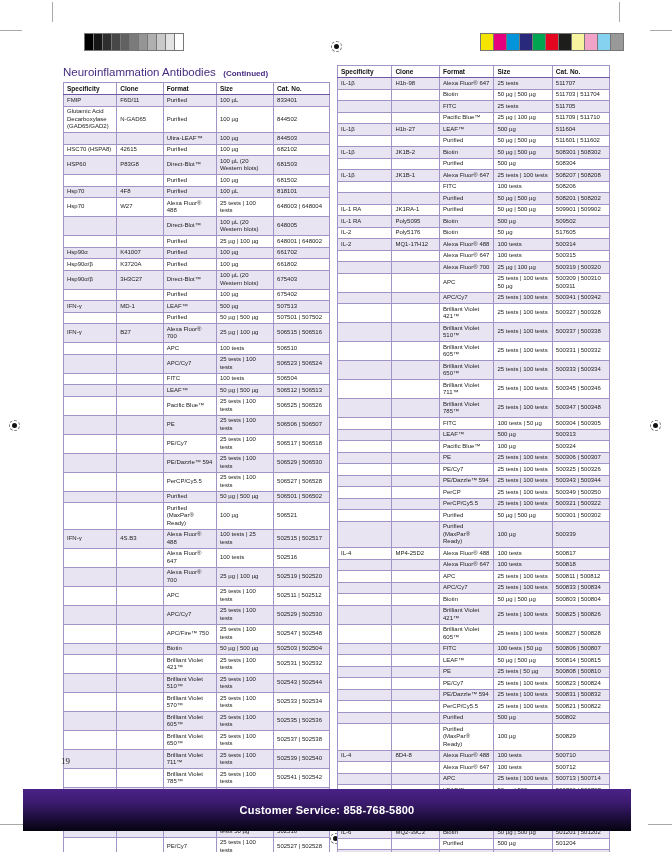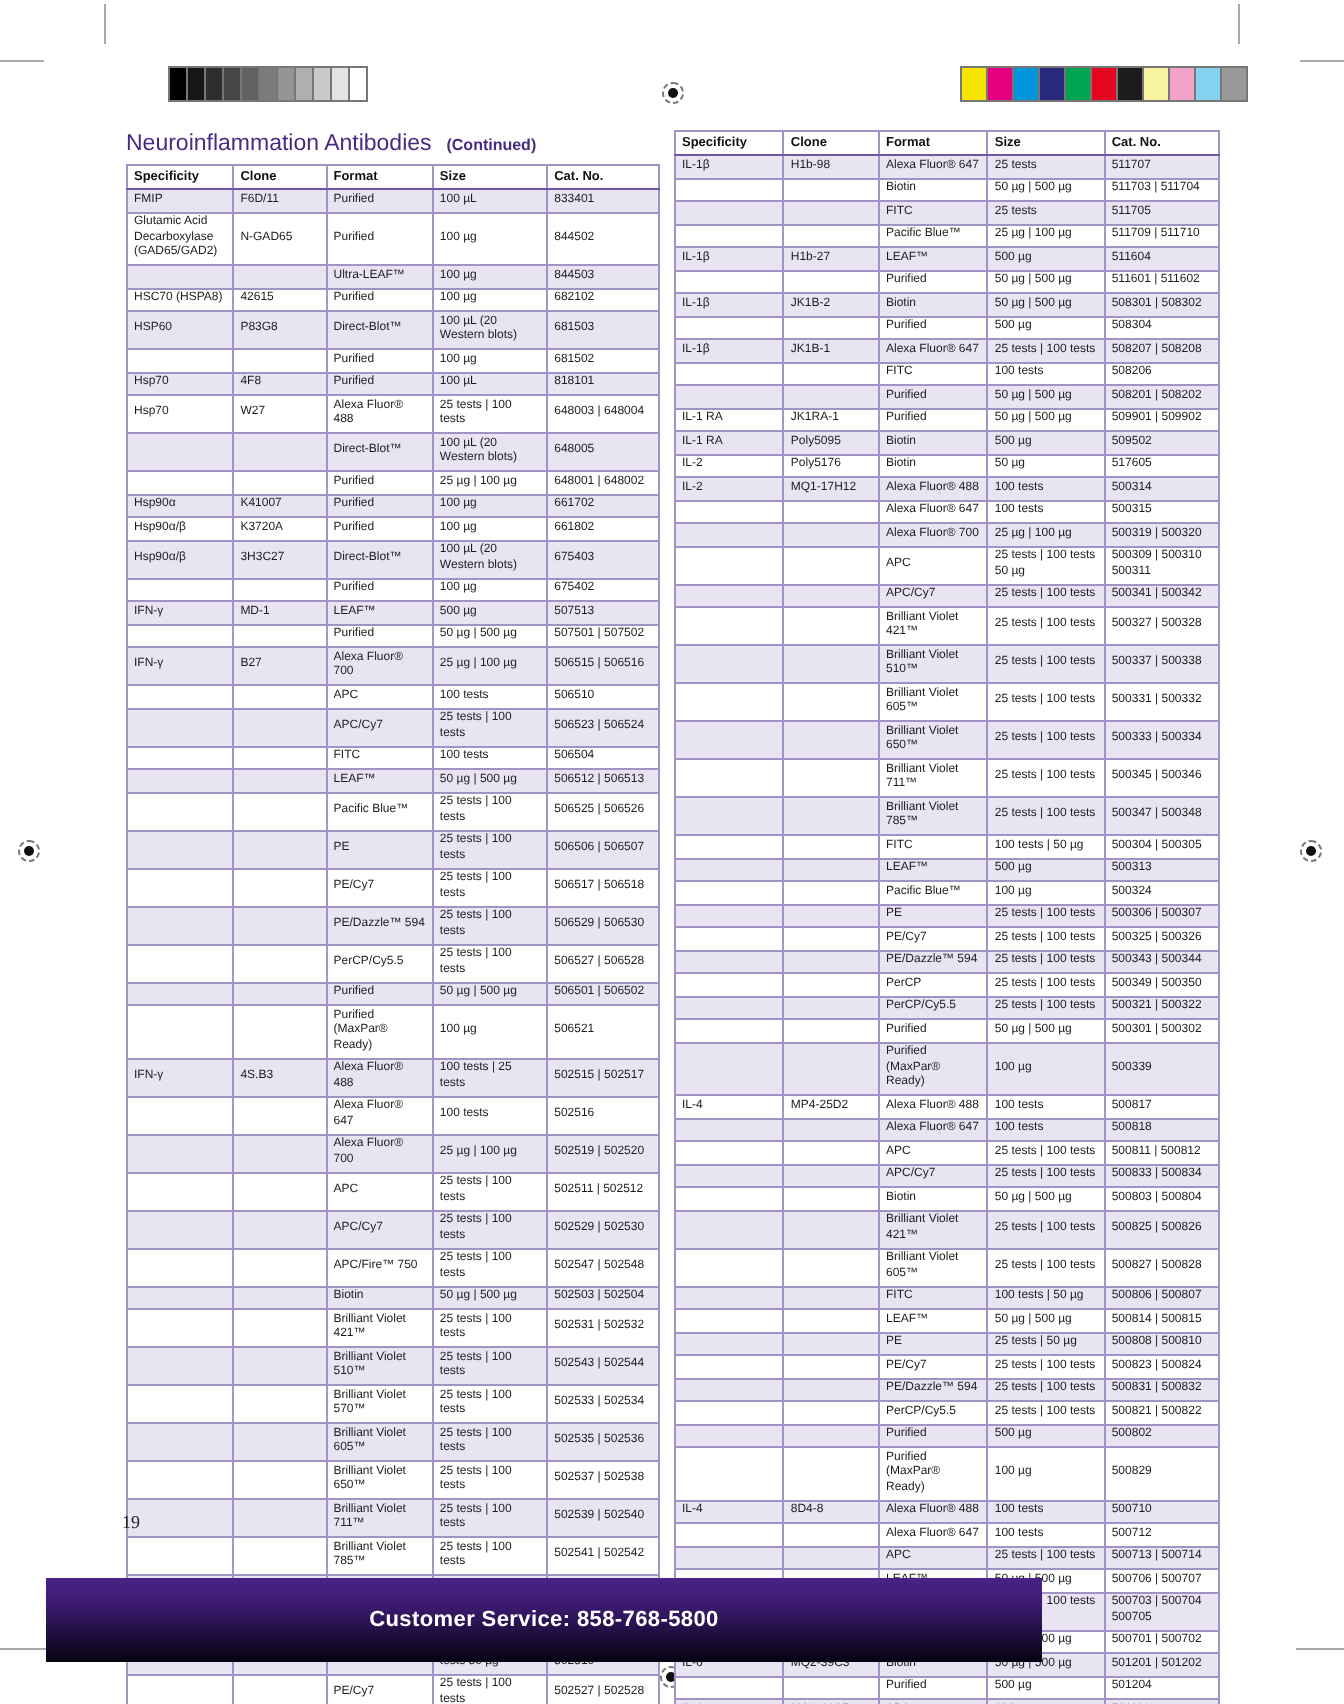--- a/index.html
+++ b/index.html
@@ -26,21 +26,21 @@
   .tbl-right { left:337px; top:65px; width:273px; }
   .tbl, .tbl th, .tbl td { border:1px solid #a293c7; }
   .tbl { border:1.5px solid #8a76b5; }
   .tbl th { font-size:6.5px; font-weight:bold; color:#111; text-align:left; padding:2px 3px; background:#fff; border-bottom:1.5px solid #6f58a3; }
   .tbl td { font-size:6px; line-height:1.25; color:#1c1c1c; padding:1.5px 3px; vertical-align:middle; word-wrap:break-word; }
   .tbl tr.alt { background:#e9e4f2; }
   .tbl tr.grp td { border-top:1.2px solid #7a63ab; }
 
   
   .page-number { position:absolute; left:61px; top:756px; font-family:"Liberation Serif", serif; font-size:9px; color:#222; }
-  .footer-bar { position:absolute; left:23px; top:789px; width:498px; height:42px;
+  .footer-bar { position:absolute; left:23px; top:789px; width:608px; height:42px;
                 background:linear-gradient(180deg,#4a2287 0%,#3a1a6c 35%,#1c0d3a 70%,#060310 100%);
                 display:flex; align-items:center; justify-content:center; }
   .footer-text { color:#fff; font-size:11px; font-weight:bold; letter-spacing:0.2px; }
 </style>
 </head>
 <body>
 
 <div class="page">
 
   <div class="crop-v" style="left:52px; top:2px; height:20px;"></div>

